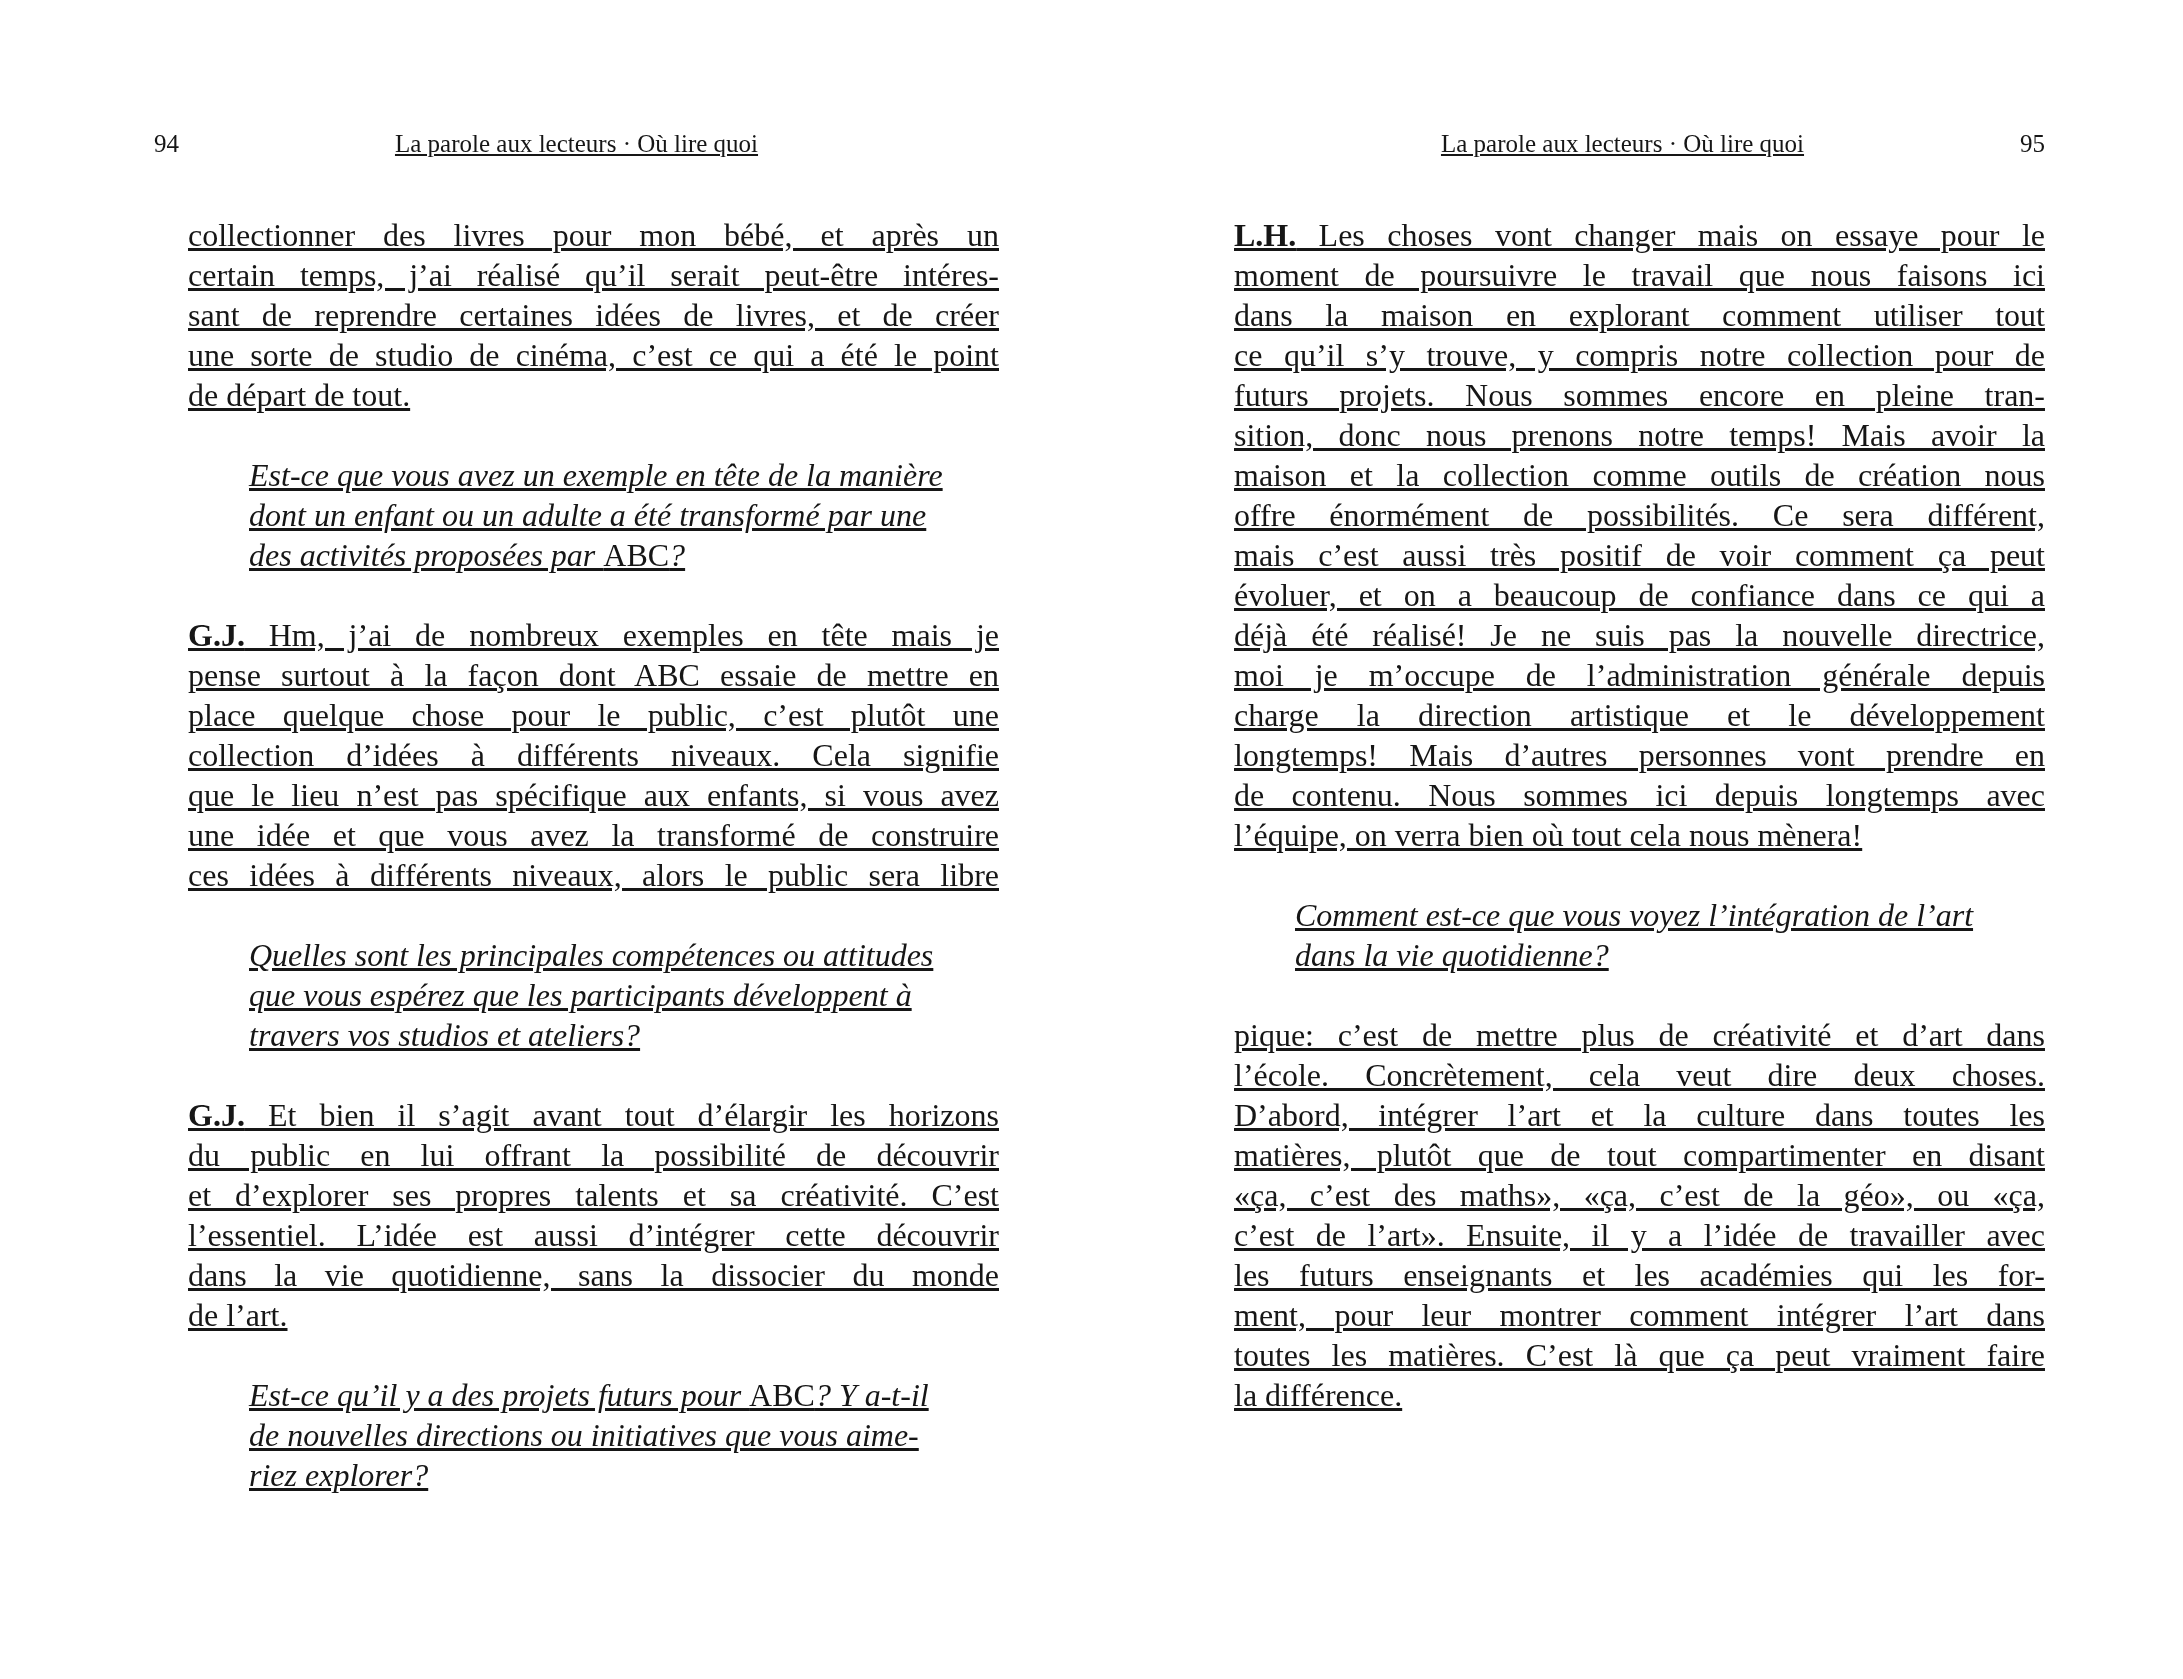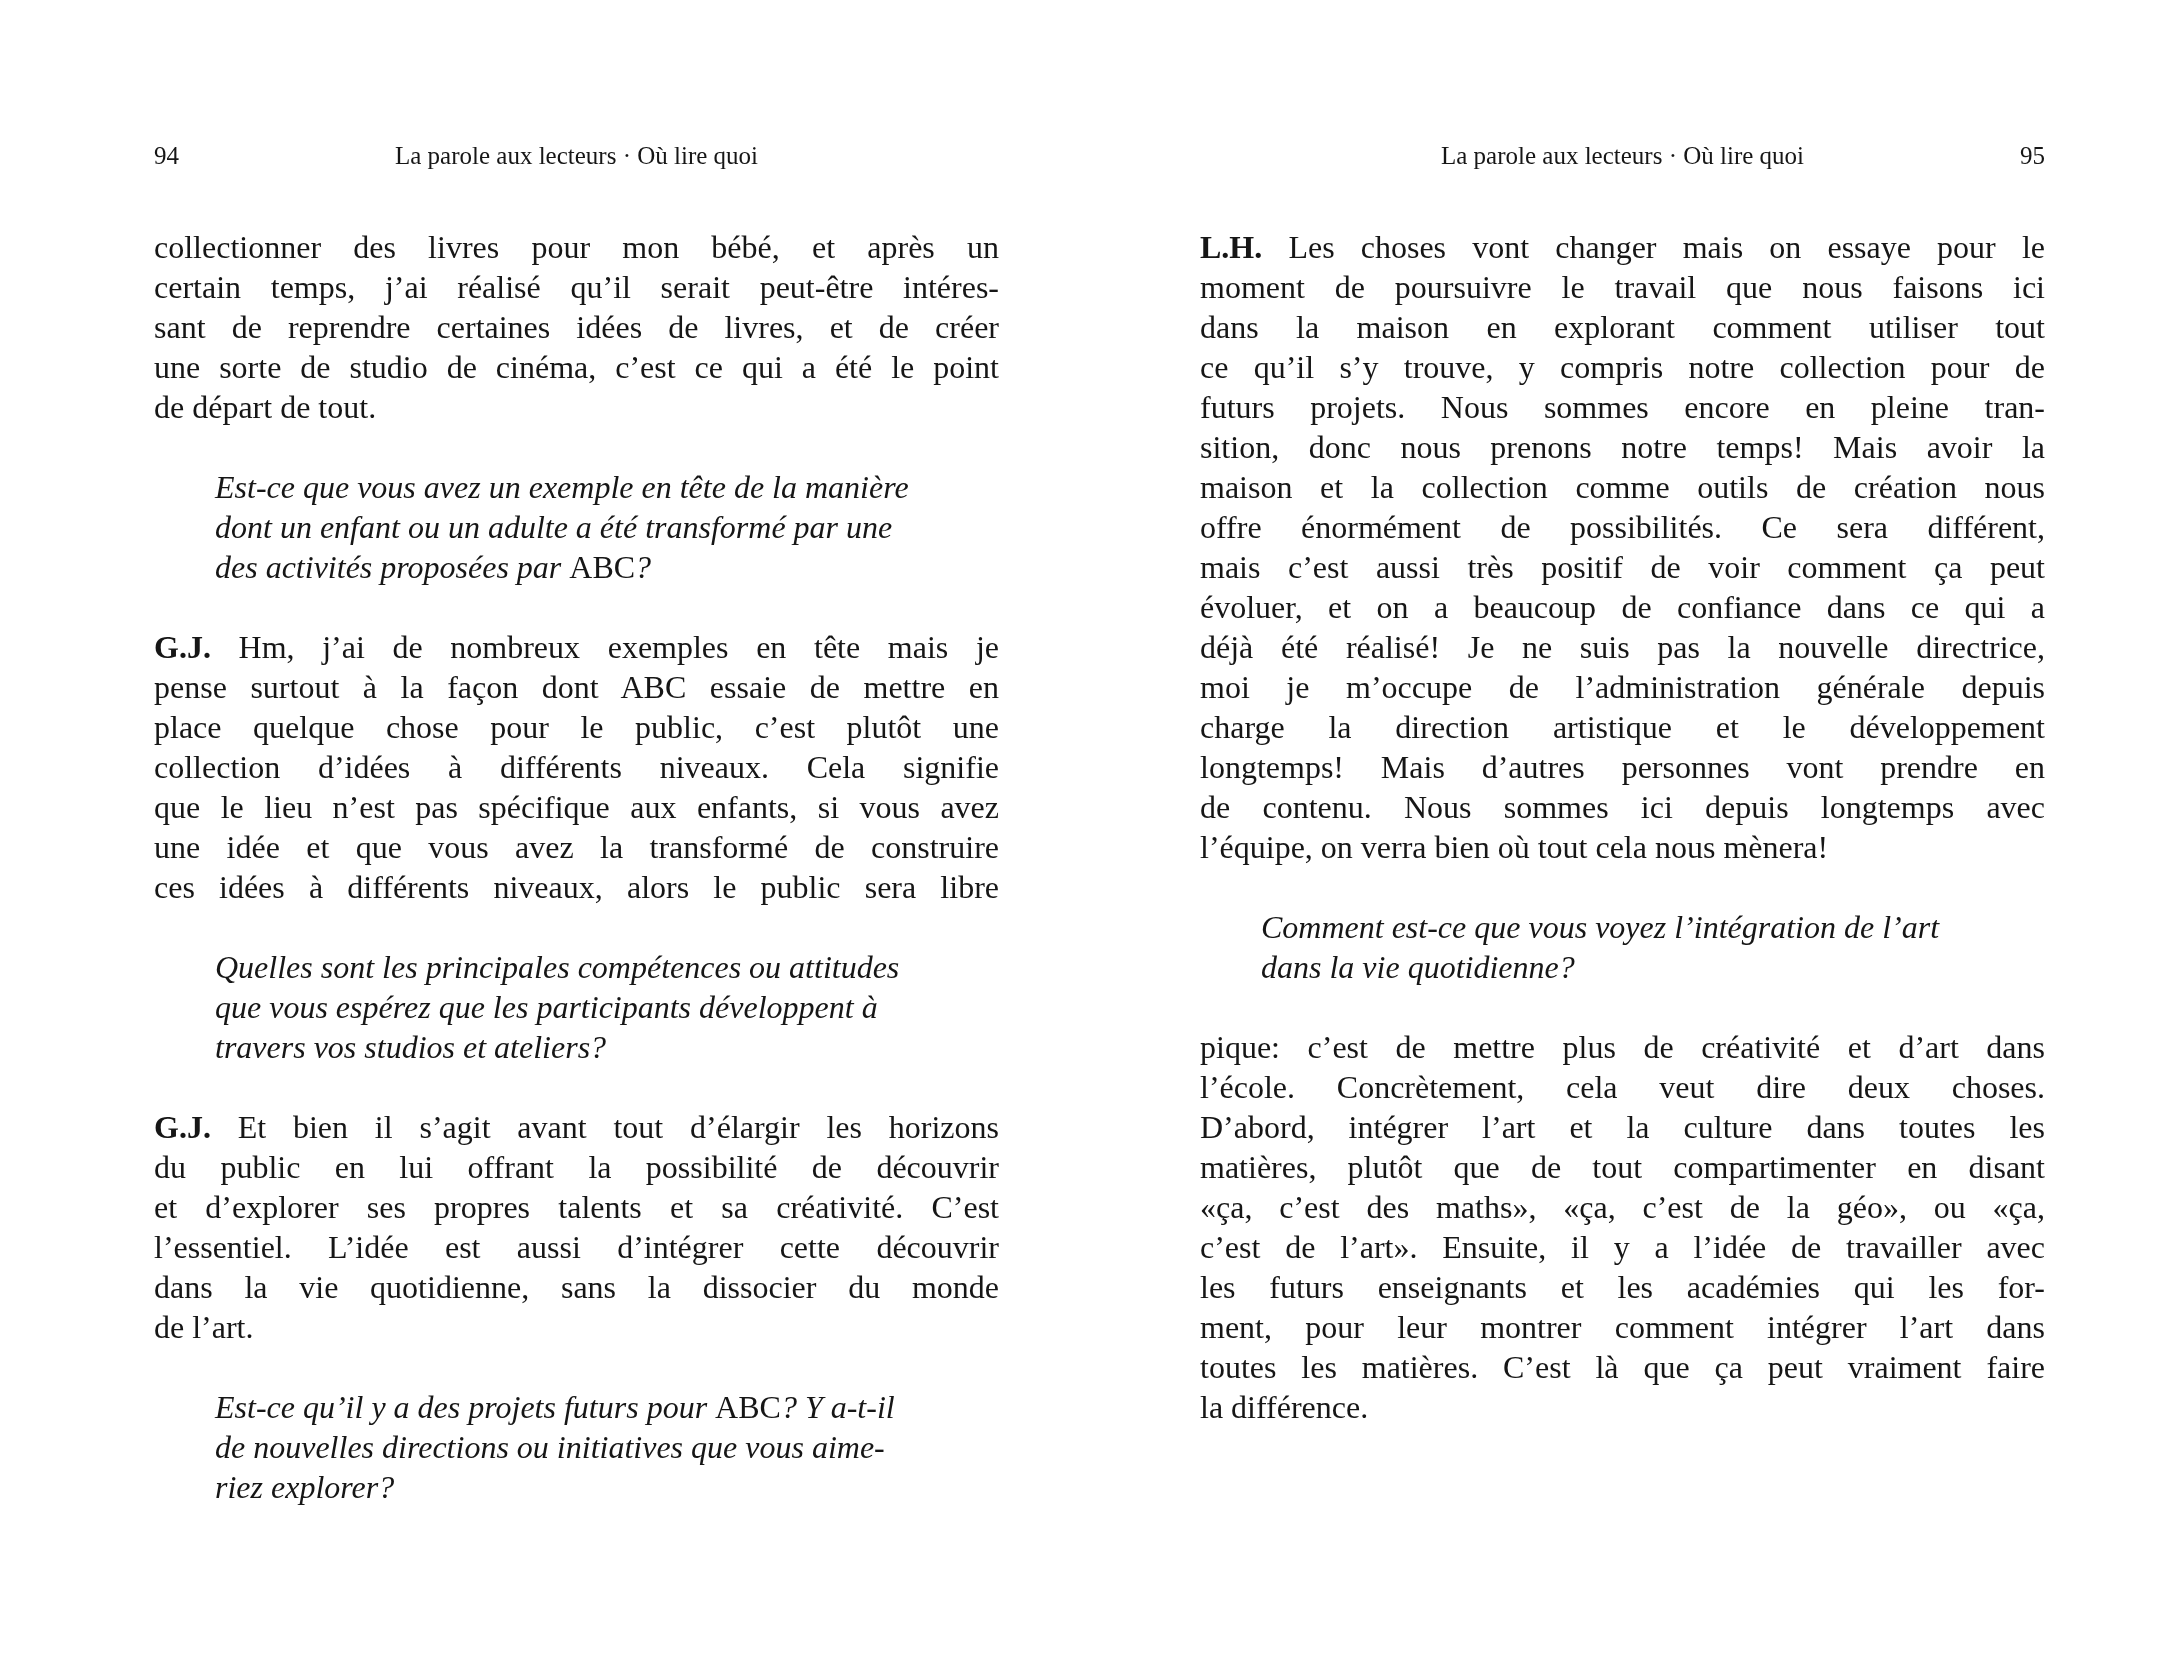--- a/index.html
+++ b/index.html
@@ -10,21 +10,22 @@
     width: 2183px;
     height: 1680px;
     position: relative;
     background: #ffffff;
     color: #161616;
     font-family: "Liberation Serif", "DejaVu Serif", serif;
     overflow: hidden;
   }
   .page {
     position: absolute;
-    top: 141px;
+    top: 129px;
+    text-decoration: underline;
   }
   .page-left  { left: 154px;  width: 845px; }
   .page-right { left: 1200px; width: 845px; }
 
   .page-header {
     position: relative;
     height: 32px;
     font-size: 25px;
     line-height: 30px;
     text-align: center;
@@ -44,20 +45,21 @@
     margin-bottom: 40px;
     font-size: 32px;
   }
   .block:last-child { margin-bottom: 0; }
 
   .line {
     line-height: 40px;
     text-align: justify;
     text-align-last: justify;
     white-space: normal;
+    margin-left: 34px;
   }
   .line.last {
     text-align-last: left;
   }
 
   .question {
     padding-left: 61px;
     padding-right: 3.7px;
     font-style: italic;
   }

